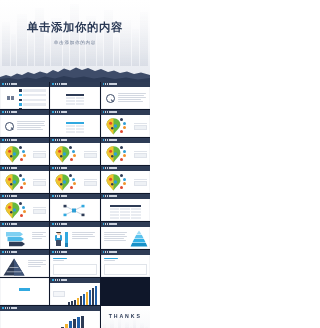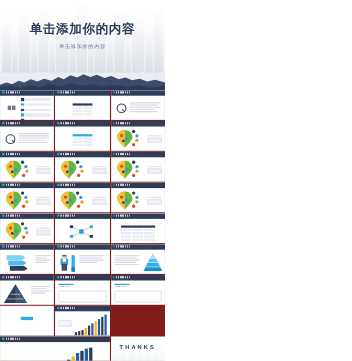--- a/index.html
+++ b/index.html
@@ -3,21 +3,21 @@
 <meta charset="utf-8">
 <style>
   html,body{margin:0;padding:0;}
   body{
     width:150px;height:328px;
     background:#ffffff;
     font-family:"Liberation Sans","DejaVu Sans",sans-serif;
     overflow:hidden;
     position:relative;
   }
-  .page{width:150px;height:328px;position:relative;background:#7f1d1d;overflow:hidden;}
+  .page{width:150px;height:328px;position:relative;background:#0f172a;overflow:hidden;}
 
   
   .hero{position:relative;width:150px;height:82px;overflow:hidden;background:#fdfdfe;}
   .hero-sky{position:absolute;inset:0;
     background:
       linear-gradient(180deg,#ffffff 0%,#fcfcfd 30%,#f4f5f8 62%,#eceef3 80%,#e6e9f0 100%);
   }
   .hero-city{position:absolute;left:0;right:0;top:0;bottom:16px;opacity:.30;}
   .bld{position:absolute;bottom:0;background:linear-gradient(180deg,rgba(140,152,175,.05) 0%,rgba(96,112,143,.42) 100%);}
   .hero-ridge{position:absolute;left:0;right:0;bottom:0;height:22px;}

